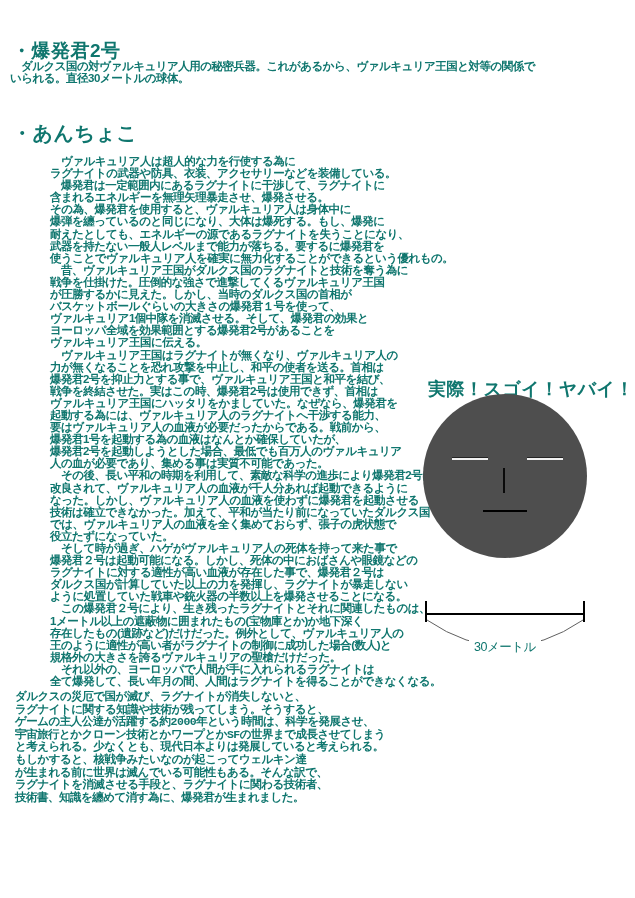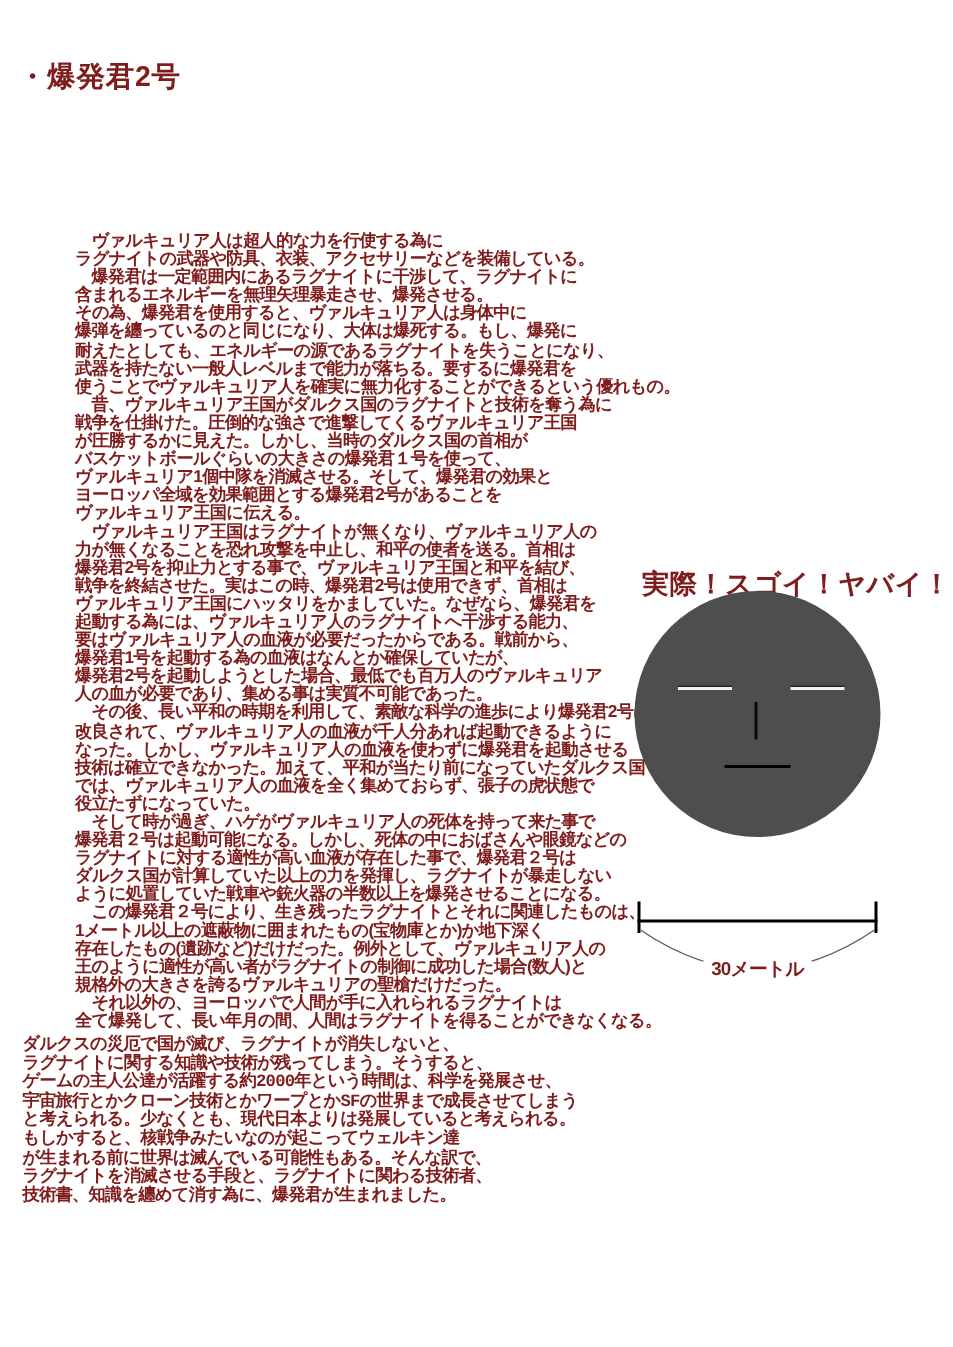--- a/index.html
+++ b/index.html
@@ -2,21 +2,21 @@
 <html><head>
 <meta charset="utf-8">
 <style>
   html, body { margin: 0; padding: 0; background: #ffffff; }
   .page {
     position: relative;
     width: 635px;
     height: 898px;
     background: #ffffff;
     font-family: "Liberation Sans", sans-serif;
-    color: #7f1d1d;
+    color: #0f766e;
     overflow: hidden;
   }
   .lines {
     white-space: pre;
     font-size: 11.5px;
     line-height: 12.1px;
     font-weight: 600;
     letter-spacing: -0.5px;
     position: absolute;
   }
@@ -96,32 +96,35 @@
     position: absolute;
     left: 425px; top: 637px;
     width: 160px;
     text-align: center;
   }
   .dim-label {
     display: inline-block;
     background: #ffffff;
     padding: 0 5px;
     font-size: 12.5px;
-    font-weight: 700;
+    font-weight: 400;
     letter-spacing: -0.5px;
   }
 </style>
 </head>
 <body>
 
 <div class="page">
 
   <div class="sec-title sec1-title">・爆発君2号</div>
 
-
+  <div class="lines sec1-body">　ダルクス国の対ヴァルキュリア人用の秘密兵器。これがあるから、ヴァルキュリア王国と対等の関係で
+いられる。直径30メートルの球体。</div>
+
+  <div class="sec-title sec2-title">・あんちょこ</div>
 
   <div class="lines sec2-body">　ヴァルキュリア人は超人的な力を行使する為に
 ラグナイトの武器や防具、衣装、アクセサリーなどを装備している。
 　爆発君は一定範囲内にあるラグナイトに干渉して、ラグナイトに
 含まれるエネルギーを無理矢理暴走させ、爆発させる。
 その為、爆発君を使用すると、ヴァルキュリア人は身体中に
 爆弾を纏っているのと同じになり、大体は爆死する。もし、爆発に
 耐えたとしても、エネルギーの源であるラグナイトを失うことになり、
 武器を持たない一般人レベルまで能力が落ちる。要するに爆発君を
 使うことでヴァルキュリア人を確実に無力化することができるという優れもの。

